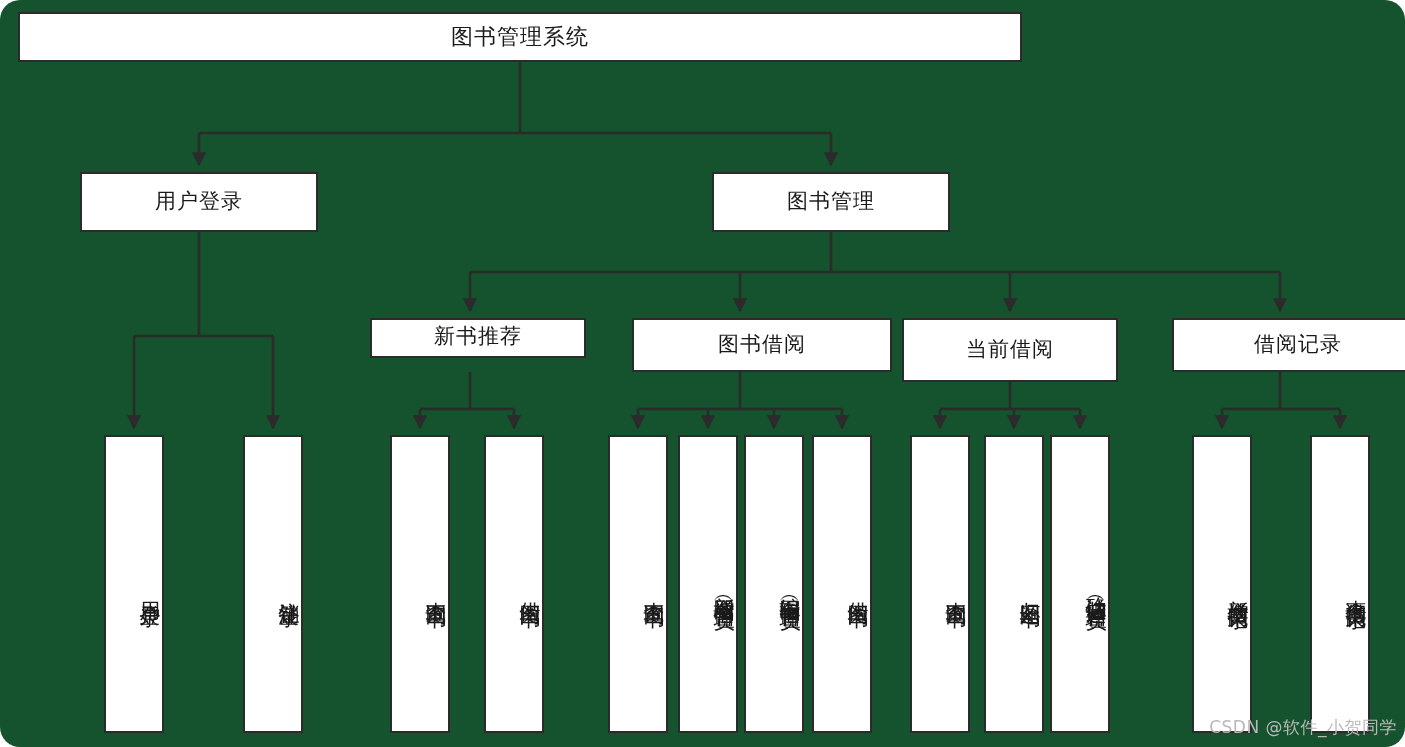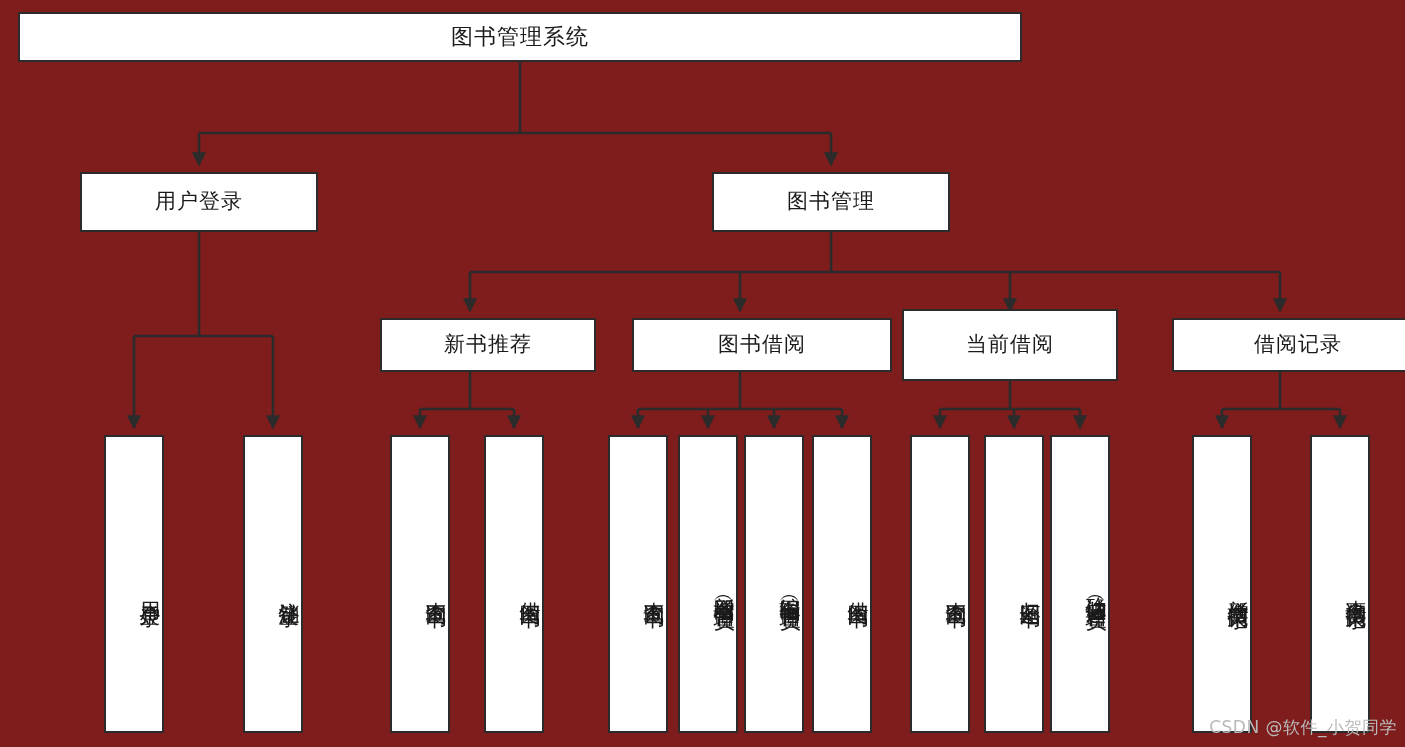--- a/index.html
+++ b/index.html
@@ -64,21 +64,21 @@
     position: absolute;
     font-size: 17px;
     color: #b9b9b9;
     white-space: nowrap;
     letter-spacing: 0.5px;
   }
 </style>
 </head>
 <body>
 
-<div id="diagram" style="background: #7f1d1d;">
+<div id="diagram" style="background: #14532d; border-radius: 20px;">
 
   <svg class="edges" viewBox="0 0 1405 747" xmlns="http://www.w3.org/2000/svg">
     <defs>
       <marker id="arrow" viewBox="0 0 10 10" refX="9" refY="5" markerWidth="5.5" markerHeight="5.5" orient="auto-start-reverse">
         <path d="M 0 0 L 10 5 L 0 10 z" fill="#2b2b2b"></path>
       </marker>
     </defs>
     <g stroke="#2b2b2b" stroke-width="2.6" fill="none">
 
       <path d="M 520 62 L 520 133"></path>
@@ -127,27 +127,27 @@
     <span>图书管理系统</span>
   </div>
 
   <div class="node horiz" id="node-l2-0" style="left: 80px; top: 172px; width: 238px; height: 60px; border-color: rgb(43, 43, 43);">
     <span>用户登录</span>
   </div>
   <div class="node horiz" id="node-l2-1" style="left: 712px; top: 172px; width: 238px; height: 60px; border-color: rgb(43, 43, 43);">
     <span>图书管理</span>
   </div>
 
-  <div class="node horiz" id="node-l3-0" style="left: 380px; top: 318px; width: 216px; height: 54px; border-color: rgb(43, 43, 43);">
+  <div class="node horiz" id="node-l3-0" style="left: 370px; top: 318px; width: 216px; height: 40px; border-color: rgb(43, 43, 43); font-family: Liberation Mono, monospace;">
     <span>新书推荐</span>
   </div>
   <div class="node horiz" id="node-l3-1" style="left: 632px; top: 318px; width: 260px; height: 54px; border-color: rgb(43, 43, 43);">
     <span>图书借阅</span>
   </div>
-  <div class="node horiz" id="node-l3-2" style="left: 902px; top: 309px; width: 216px; height: 72px; border-color: rgb(43, 43, 43);">
+  <div class="node horiz" id="node-l3-2" style="left: 902px; top: 318px; width: 216px; height: 64px; border-color: rgb(43, 43, 43);">
     <span>当前借阅</span>
   </div>
   <div class="node horiz" id="node-l3-3" style="left: 1172px; top: 318px; width: 252px; height: 54px; border-color: rgb(43, 43, 43);">
     <span>借阅记录</span>
   </div>
 
   <div class="node vert" id="node-leaf-0" style="left: 104px; top: 435px; width: 60px; height: 298px; border-color: rgb(43, 43, 43);">
     <span>用户登录</span>
   </div>
   <div class="node vert" id="node-leaf-1" style="left: 243px; top: 435px; width: 60px; height: 298px; border-color: rgb(43, 43, 43);">

